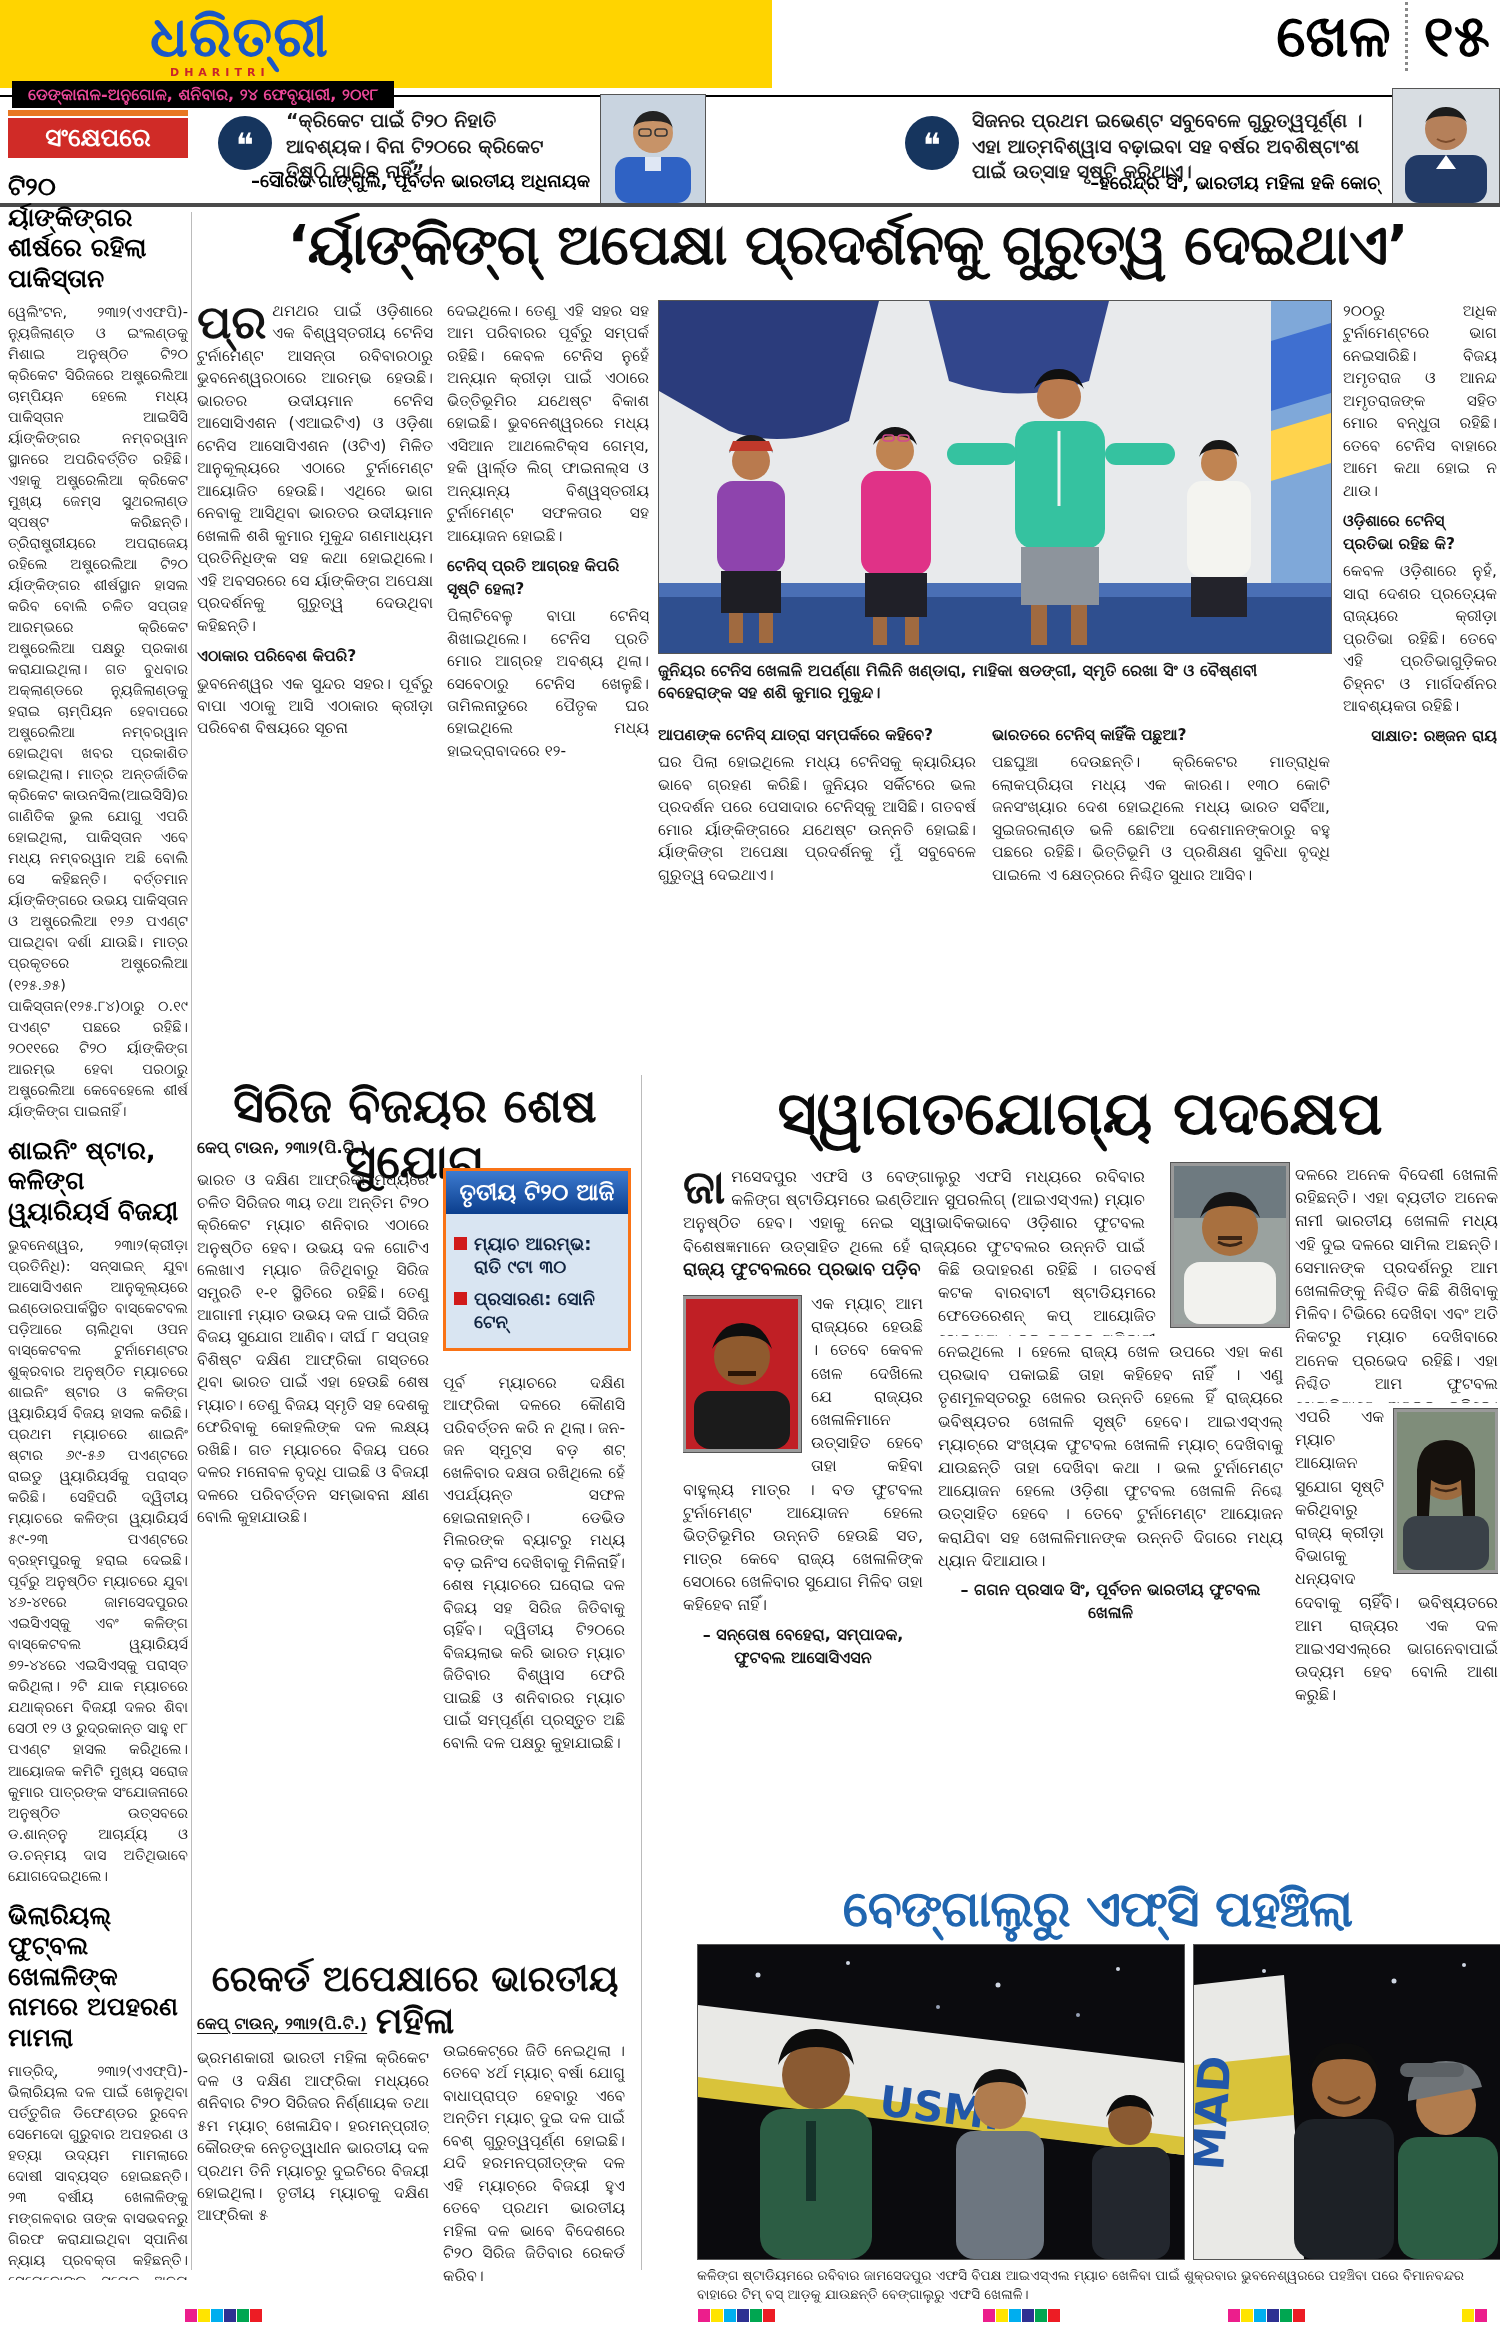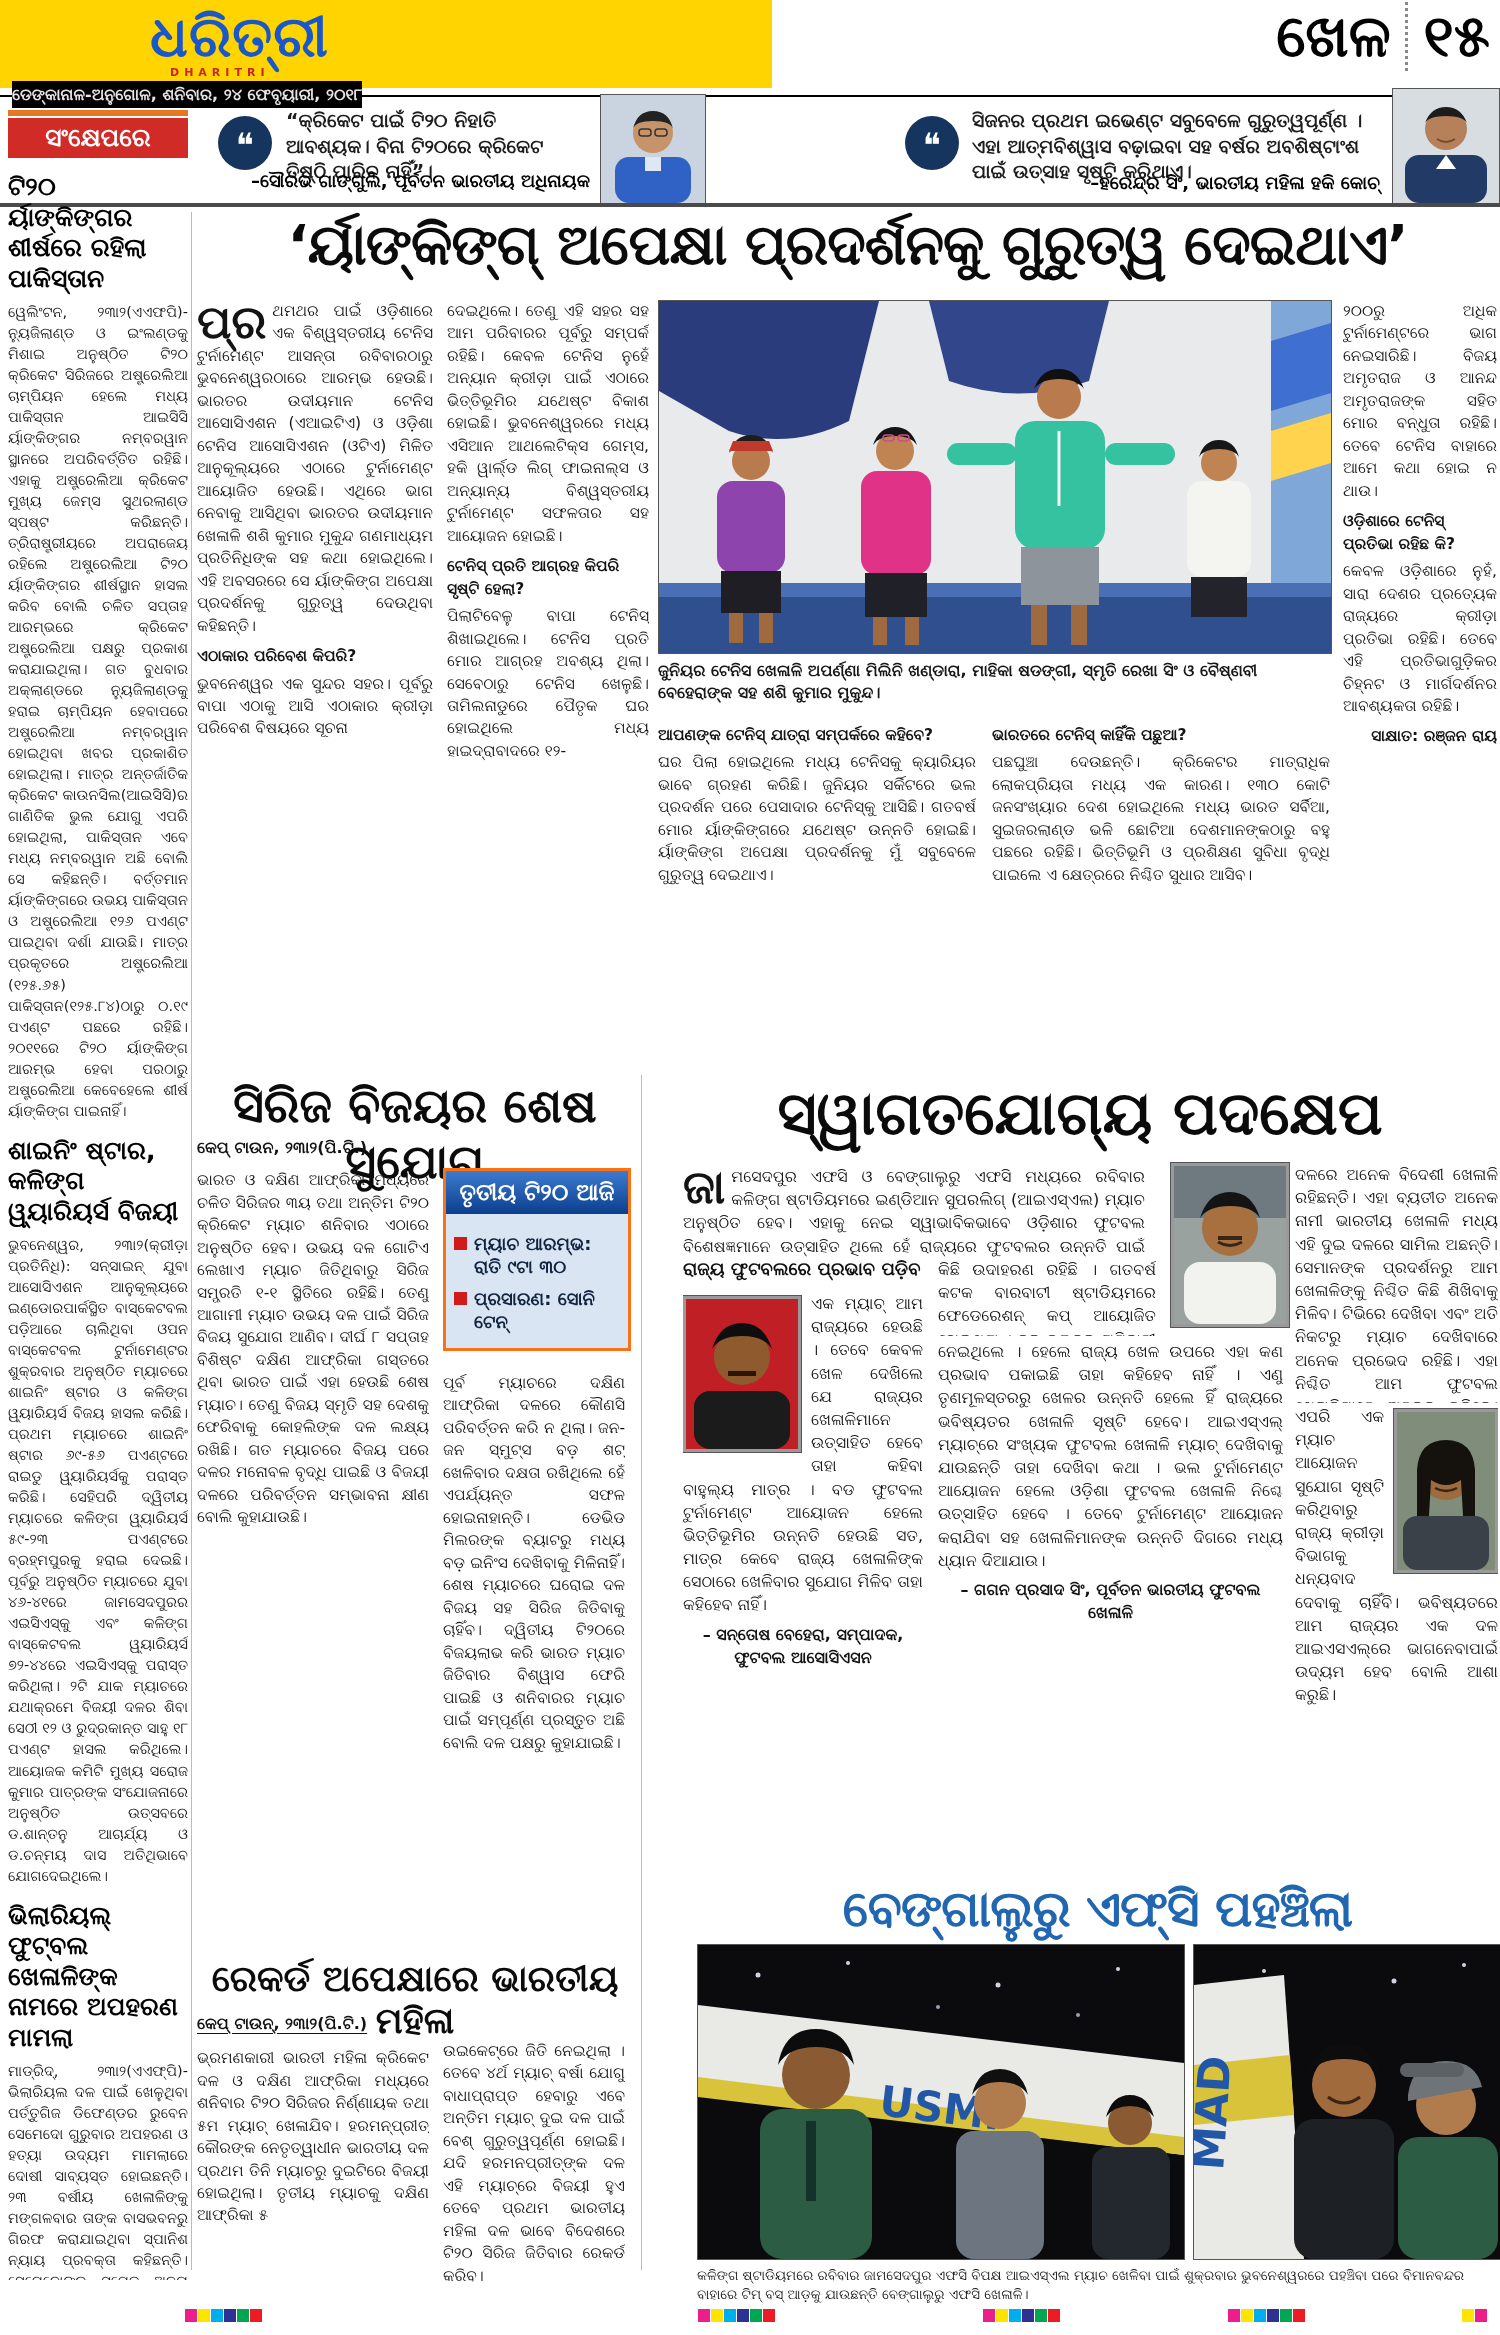--- a/index.html
+++ b/index.html
@@ -6,22 +6,22 @@
   #page{position:relative;width:1500px;height:2335px;background:#ffffff;overflow:hidden;
         font-family:"DejaVu Sans","Liberation Sans",sans-serif;color:#111;}
   .abs{position:absolute;}
   
   .yellowband{left:0;top:0;width:772px;height:88px;background:#ffd400;}
   .logo{left:150px;top:4px;font-size:56px;font-weight:800;color:#1a57c8;letter-spacing:1px;}
   .logosub{left:170px;top:66px;font-size:11px;font-weight:700;color:#c9252b;letter-spacing:5px;}
   .pagelabel{right:10px;top:2px;font-size:58px;font-weight:800;color:#000;display:flex;align-items:center;}
   .pagelabel .num{border-left:3px dotted #888;margin-left:14px;padding-left:16px;}
   .hline{left:0;top:95px;width:1500px;height:2px;background:#000;}
-  .datebar{left:12px;top:81px;background:#000;color:#e5e5e5;font-size:16px;font-weight:700;
-           padding:4px 0;white-space:nowrap;}
+  .datebar{left:12px;top:81px;background:#000;color:#ec4899;font-size:16px;font-weight:700;
+           padding:4px 16px;white-space:nowrap;}
   
   .qicon{width:54px;height:54px;border-radius:50%;background:#16355e;color:#fff;
          font-size:34px;line-height:58px;text-align:center;}
   .qtext{font-size:19px;font-weight:600;line-height:1.35;color:#1d1d1d;}
   .qattr{font-size:18px;font-weight:800;text-align:right;color:#000;}
   .thickrule{left:0;top:203px;width:1500px;height:4px;background:#4a4a4a;}
   .photoframe{border:1px solid #555;overflow:hidden;background:#ccc;}
   
   #sidebar{left:8px;top:110px;width:180px;height:2170px;overflow:hidden;}
   .orangebar{height:6px;background:#e87722;margin-bottom:2px;}

